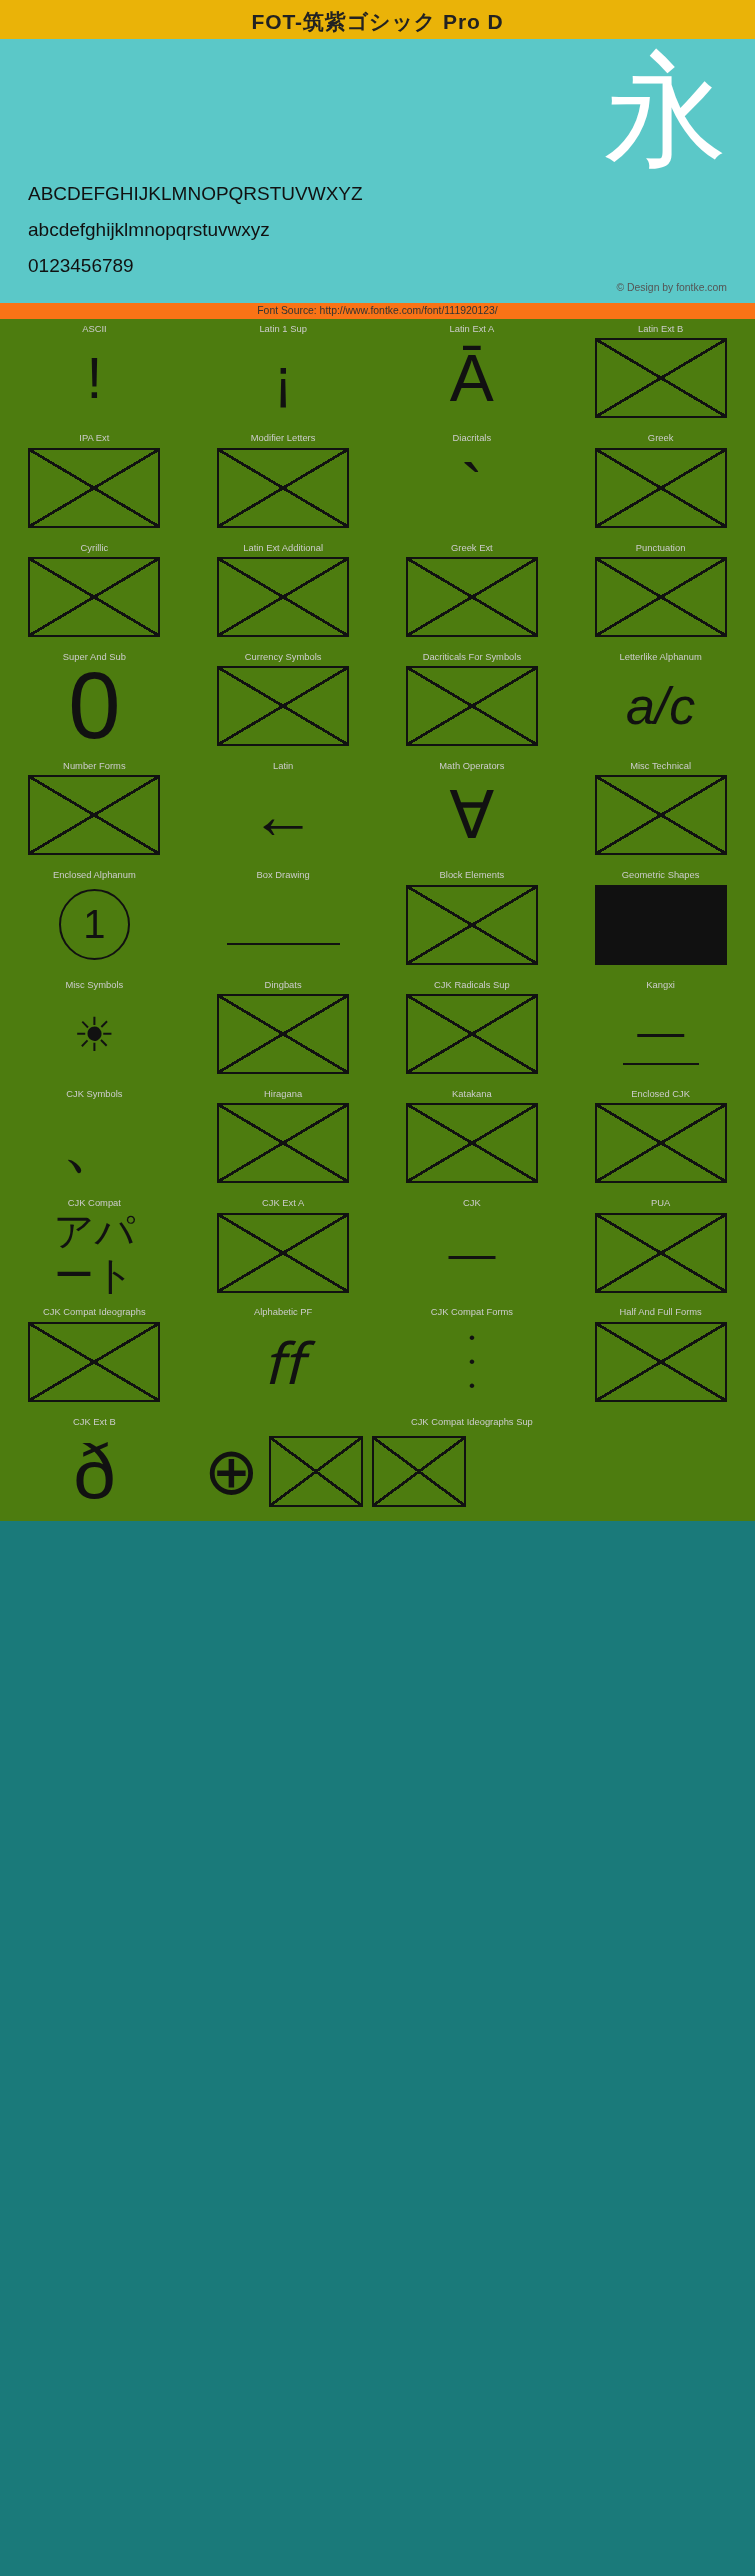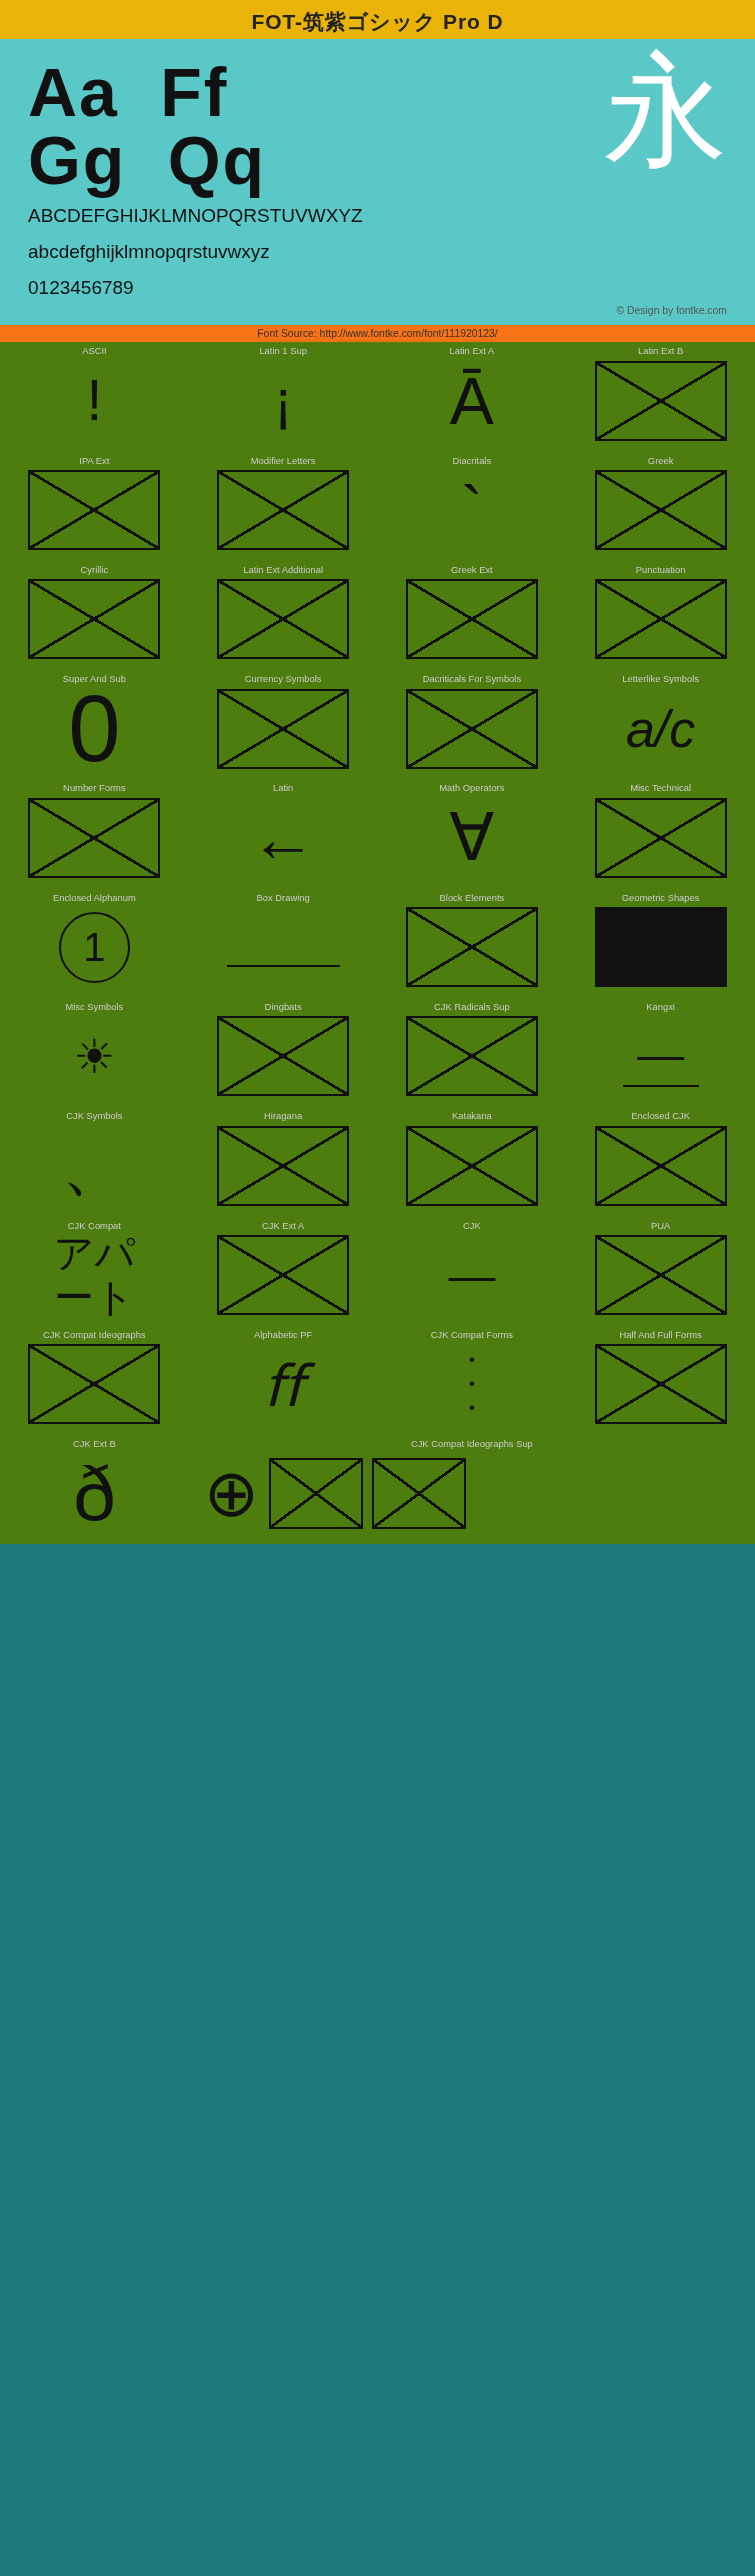--- a/index.html
+++ b/index.html
@@ -186,24 +186,20 @@
       font-style: italic;
     }
   </style>
 </head>
 <body>
 
 <div class="header">FOT-筑紫ゴシック Pro D</div>
 
 <div class="hero">
   <div class="hero-top">
-    <div class="hero-latin">
-      <div class="row1">Aa &nbsp;Ff</div>
-      <div class="row2">Gg &nbsp;Qq</div>
-    </div>
     <div class="hero-kanji">永</div>
   </div>
   <div class="hero-alphabet">ABCDEFGHIJKLMNOPQRSTUVWXYZ</div>
   <div class="hero-alphabet">abcdefghijklmnopqrstuvwxyz</div>
   <div class="hero-alphabet">0123456789</div>
   <div class="hero-credit">© Design by fontke.com</div>
 </div>
 
 <div class="font-source">Font Source: http://www.fontke.com/font/111920123/</div>
 
@@ -296,21 +292,21 @@
       <div class="xbox"></div>
     </div>
   </div>
   <div class="cell">
     <div class="cell-label">Dacriticals For Symbols</div>
     <div class="cell-symbol">
       <div class="xbox"></div>
     </div>
   </div>
   <div class="cell">
-    <div class="cell-label">Letterlike Symbols</div>
+    <div class="cell-label">Letterlike Alphanum</div>
     <div class="cell-symbol">
       <span style="font-size:52px;color:#111;font-style:italic;">a/c</span>
     </div>
   </div>
 
   <div class="cell">
     <div class="cell-label">Number Forms</div>
     <div class="cell-symbol">
       <div class="xbox"></div>
     </div>

